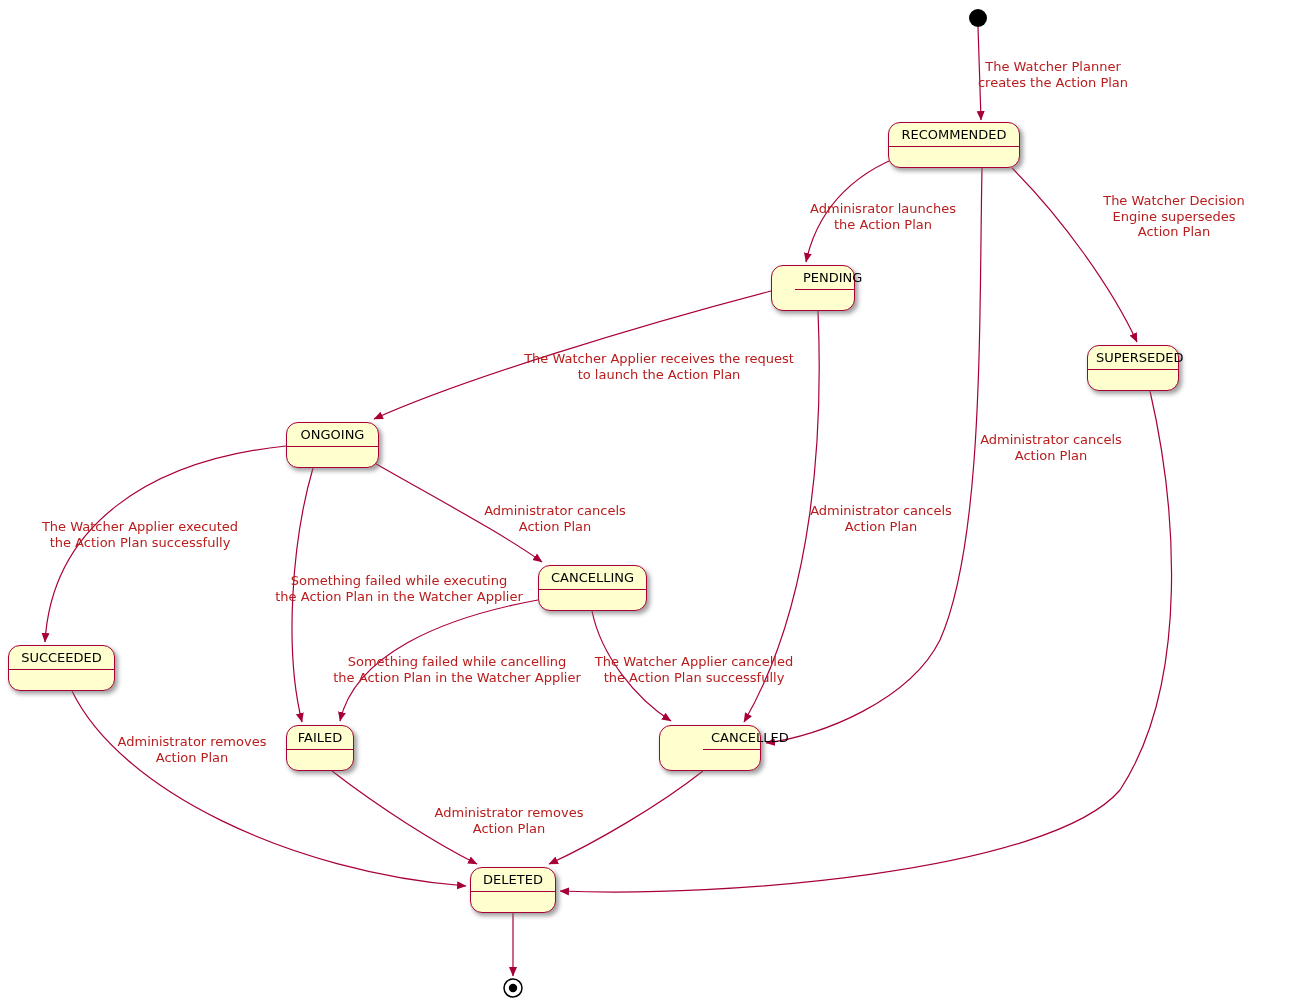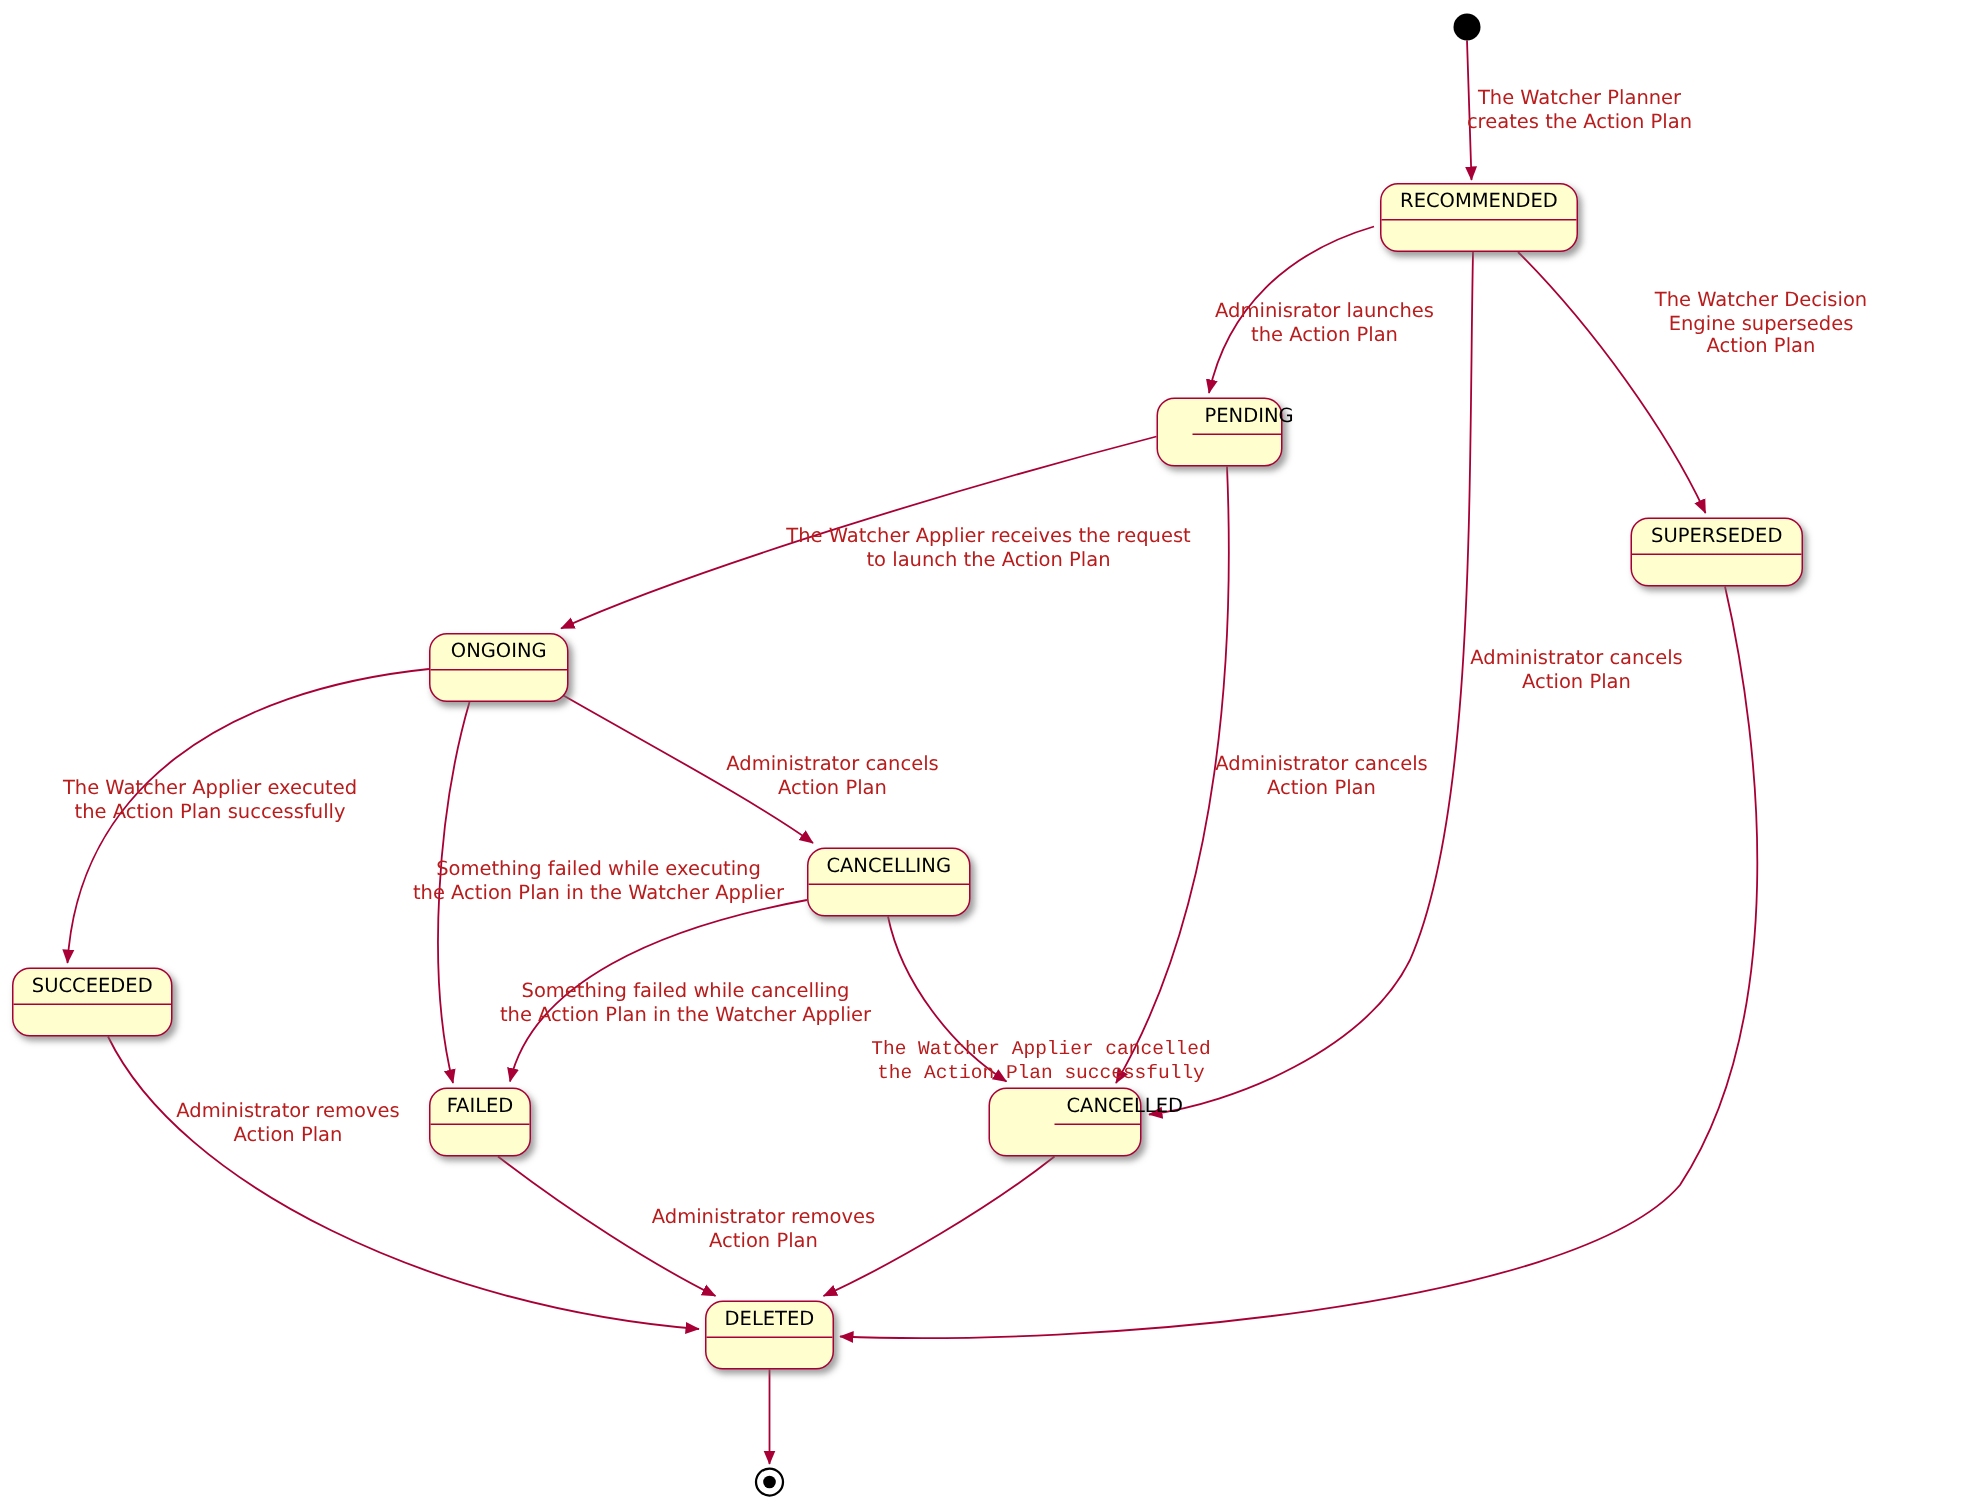--- a/index.html
+++ b/index.html
@@ -78,29 +78,29 @@
       <path d="M513,913 L513,976" marker-end="url(#arrow)"></path>
     </g>
 
     <circle cx="978" cy="18" r="9" fill="#000000"></circle>
     <g>
       <circle cx="513" cy="988" r="9" fill="#ffffff" stroke="#000000" stroke-width="1.5"></circle>
       <circle cx="513" cy="988" r="4.2" fill="#000000"></circle>
     </g>
   </svg>
 
-  <div class="state" style="left:920px; top:122px; width:132px;">
+  <div class="state" style="left:888px; top:122px; width:132px;">
     <div class="state-title">RECOMMENDED</div>
     <div class="state-body"></div>
   </div>
   <div class="state" style="left:771px; top:265px; width:84px;padding-left:23px;">
     <div class="state-title">PENDING</div>
     <div class="state-body"></div>
   </div>
-  <div class="state" style="left:1087px; top:345px; width:115px;">
+  <div class="state" style="left:1087px; top:345px; width:92px;">
     <div class="state-title">SUPERSEDED</div>
     <div class="state-body"></div>
   </div>
   <div class="state" style="left:286px; top:422px; width:93px;">
     <div class="state-title">ONGOING</div>
     <div class="state-body"></div>
   </div>
   <div class="state" style="left:538px; top:565px; width:109px;">
     <div class="state-title">CANCELLING</div>
     <div class="state-body"></div>
@@ -135,20 +135,20 @@
   <div class="edge-label" style="left:881px; top:518px;">Administrator cancels
 Action Plan</div>
   <div class="edge-label" style="left:140px; top:518px;margin-top:16px;">The Watcher Applier executed
 the Action Plan successfully</div>
   <div class="edge-label" style="left:555px; top:518px;">Administrator cancels
 Action Plan</div>
   <div class="edge-label" style="left:399px; top:588px;">Something failed while executing
 the Action Plan in the Watcher Applier</div>
   <div class="edge-label" style="left:457px; top:669px;">Something failed while cancelling
 the Action Plan in the Watcher Applier</div>
-  <div class="edge-label" style="left:694px; top:707px;font-family:Liberation Mono, monospace;">The Watcher Applier cancelled
+  <div class="edge-label" style="left:694px; top:669px;">The Watcher Applier cancelled
 the Action Plan successfully</div>
   <div class="edge-label" style="left:192px; top:749px;">Administrator removes
 Action Plan</div>
   <div class="edge-label" style="left:509px; top:820px;">Administrator removes
 Action Plan</div>
 
 </div>
 
 </body></html>

